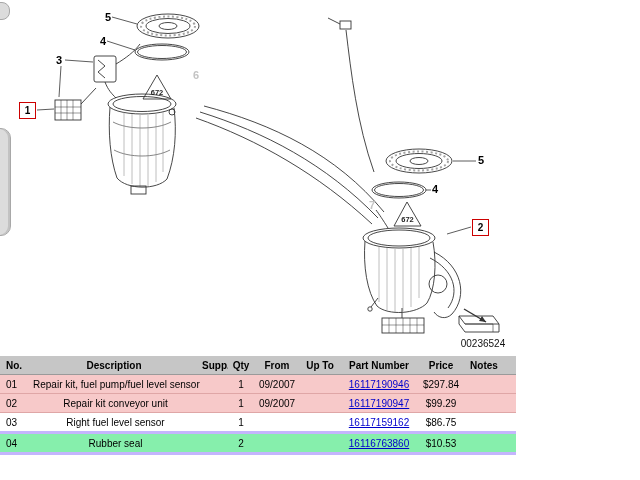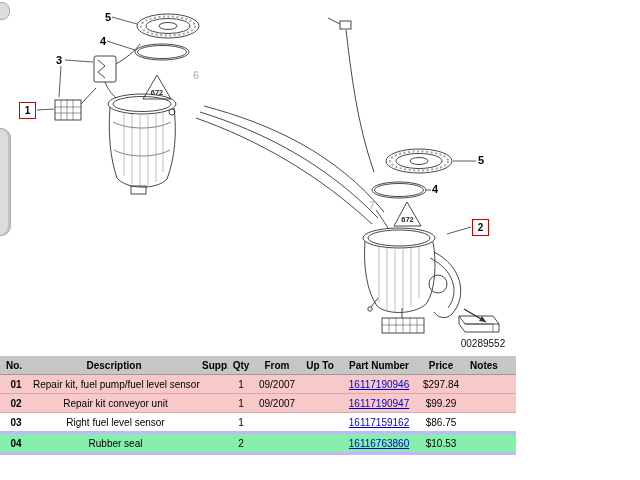--- a/index.html
+++ b/index.html
@@ -22,21 +22,21 @@
   .dnum { position:absolute; left:448px; top:338px; width:70px; text-align:center;
           font-size:10px; color:#111; }
 
   
   table.parts { position:absolute; left:0; top:356px; width:516px; border-collapse:collapse;
                 table-layout:fixed; font-size:10px; }
   .parts th { background:#c6c6c6; font-weight:bold; height:18px; padding:0 2px;
               text-align:center; border-bottom:1px solid #9a9a9a; white-space:nowrap; overflow:hidden; }
   .parts td { height:18px; padding:0 2px; text-align:center; white-space:nowrap; overflow:hidden;
               border-bottom:3px solid #c4b5fd; }
-  .parts td.no   { text-align:center; padding-left:6px;font-weight:bold; }
+  .parts td.no   { text-align:left; padding-left:6px; }
   .parts td.desc { text-align:center; padding-left:5px; }
   .parts tr.hl td { background:#f7c9c9; border-bottom:1px solid #dfa6a6; }
   .parts tr.alt td { background:#86efac;margin-left:38px; }
   a.pn { color:#0000cc; text-decoration:underline; cursor:pointer; }
 </style>
 </head>
 <body>
 
 <div class="page">
 
@@ -155,21 +155,21 @@
     
     <span class="lbl" style="left:105px;top:11px">5</span>
     <span class="lbl" style="left:100px;top:35px">4</span>
     <span class="lbl" style="left:56px;top:54px">3</span>
     <div class="cbox" style="left:19px;top:102px">1</div>
     <span class="lbl" style="left:478px;top:154px">5</span>
     <span class="lbl" style="left:432px;top:183px">4</span>
     <div class="cbox" style="left:472px;top:219px">2</div>
     <span class="ghost" style="left:193px;top:69px">6</span>
     <span class="ghost" style="left:369px;top:199px">7</span>
-    <div class="dnum">00289552</div>
+    <div class="dnum">00236524</div>
   </div>
 
   <table class="parts">
     <colgroup>
       <col style="width:28px">
         <col style="width:172px">
         <col style="width:28px">
         <col style="width:26px">
       <col style="width:46px">
         <col style="width:40px">

